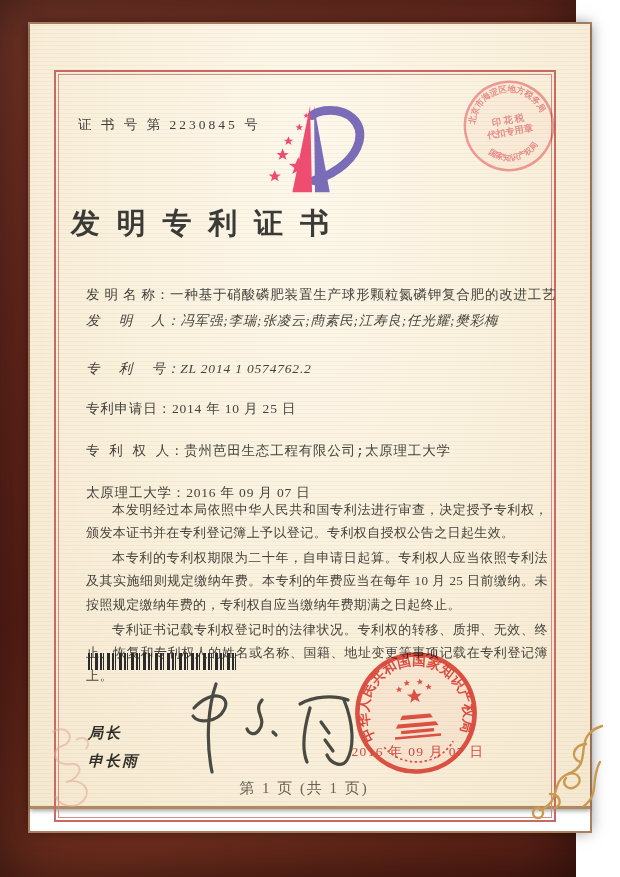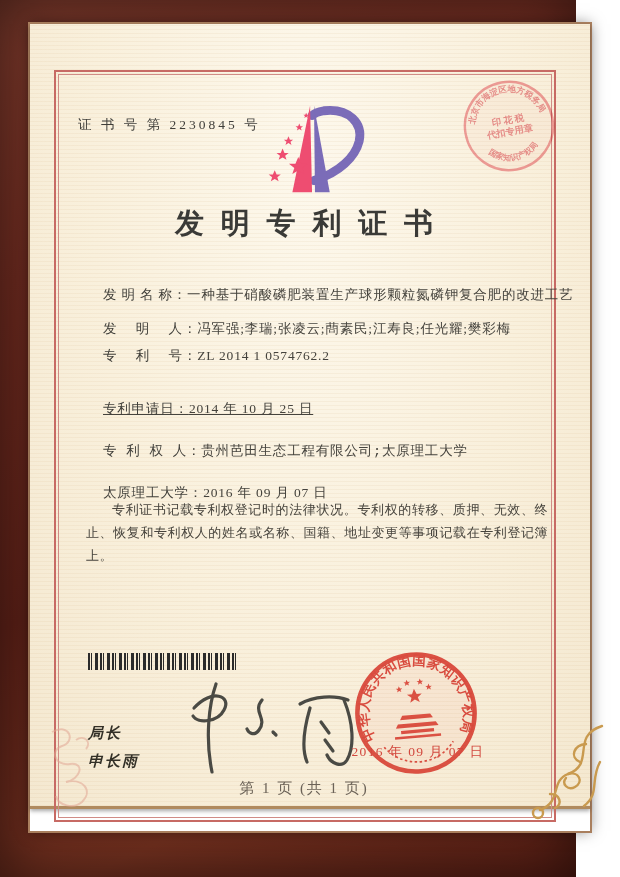--- a/index.html
+++ b/index.html
@@ -12,28 +12,28 @@
   .paper{position:absolute;left:30px;top:24px;width:560px;height:782px;
     background:
       repeating-linear-gradient(0deg, rgba(205,165,115,.10) 0 1px, rgba(255,255,255,0) 1px 4px),
       radial-gradient(ellipse at 50% 18%, #fdf8ec 0%, #f9f0dc 55%, #f4e8d0 100%);
     border-bottom:3px solid #b08a5e;box-shadow:0 2px 4px rgba(0,0,0,.35);}
   .red-border{position:absolute;left:24px;top:46px;width:498px;height:748px;
     border:2px solid #c76a64;}
   .red-border::after{content:"";position:absolute;inset:2px;border:1px solid #d08c86;}
   .cert-no{position:absolute;left:48px;top:92px;font-size:13.5px;letter-spacing:3px;color:#3f3e3a;}
   .logo{position:absolute;left:225px;top:74px;width:118px;height:108px;}
-  .title{position:absolute;left:24px;top:180px;width:500px;text-align:center;
+  .title{position:absolute;left:24px;top:180px;width:500px;text-align:left;
     font-size:29px;font-weight:600;color:#3a3a37;letter-spacing:.58em;text-indent:.58em;}
   .tax-stamp{position:absolute;left:430px;top:53px;width:98px;height:98px;
     transform:rotate(-10deg);mix-blend-mode:multiply;opacity:.85;}
-  .frow{position:absolute;left:56px;right:40px;font-size:13.5px;color:#45433d;letter-spacing:.06em;white-space:nowrap;margin-left:17px;}
+  .frow{position:absolute;left:56px;right:40px;font-size:13.5px;color:#45433d;letter-spacing:.06em;white-space:nowrap;}
   .flabel{color:#403f3a;}
-  .fields .r0{top:262px;} .fields .r1{top:296px;} .fields .r2{top:323px;}
-  .fields .r3{top:376px;text-decoration:underline;} .fields .r4{top:418px;font-family:Liberation Mono, monospace;} .fields .r5{top:460px;}
+  .fields .r0{top:262px;} .fields .r1{top:288px;font-style:italic;} .fields .r2{top:336px;font-style:italic;}
+  .fields .r3{top:376px;} .fields .r4{top:418px;font-family:Liberation Mono, monospace;} .fields .r5{top:460px;}
   .paras{position:absolute;left:56px;right:42px;top:474px;}
   .paras p{margin:0 0 2px 0;font-size:13px;line-height:1.78;text-indent:2em;
     color:#47443d;letter-spacing:.03em;text-align:justify;}
   .barcode{position:absolute;left:58px;top:629px;width:148px;height:17px;
     background:repeating-linear-gradient(90deg,#2b2b2b 0 2px,transparent 2px 3px,#2b2b2b 3px 4px,transparent 4px 7px,#2b2b2b 7px 10px,transparent 10px 12px);}
   .director{position:absolute;left:58px;top:700px;font-size:15px;color:#333027;letter-spacing:2px;}
   .director div{margin-bottom:9px;font-weight:600;font-style:italic;}
   .signature{position:absolute;left:146px;top:648px;width:190px;height:112px;}
   .seal{position:absolute;left:320px;top:623px;width:132px;height:132px;
     transform:rotate(-5deg);mix-blend-mode:multiply;opacity:.92;}
@@ -87,20 +87,22 @@
     <div class="fields">
       <div class="frow r0"><span class="flabel">发 明 名 称：</span><span>一种基于硝酸磷肥装置生产球形颗粒氮磷钾复合肥的改进工艺</span></div>
       <div class="frow r1"><span class="flabel">发　 明　 人：</span><span>冯军强;李瑞;张凌云;蔄素民;江寿良;任光耀;樊彩梅</span></div>
       <div class="frow r2"><span class="flabel">专　 利　 号：</span><span>ZL 2014 1 0574762.2</span></div>
       <div class="frow r3"><span class="flabel">专利申请日：</span><span>2014 年 10 月 25 日</span></div>
       <div class="frow r4"><span class="flabel">专 利 权 人：</span><span>贵州芭田生态工程有限公司;太原理工大学</span></div>
       <div class="frow r5"><span class="flabel">太原理工大学：</span><span>2016 年 09 月 07 日</span></div>
     </div>
 
     <div class="paras">
+      <p>本发明经过本局依照中华人民共和国专利法进行审查，决定授予专利权，颁发本证书并在专利登记簿上予以登记。专利权自授权公告之日起生效。</p>
+      <p>本专利的专利权期限为二十年，自申请日起算。专利权人应当依照专利法及其实施细则规定缴纳年费。本专利的年费应当在每年 10 月 25 日前缴纳。未按照规定缴纳年费的，专利权自应当缴纳年费期满之日起终止。</p>
       <p>专利证书记载专利权登记时的法律状况。专利权的转移、质押、无效、终止、恢复和专利权人的姓名或名称、国籍、地址变更等事项记载在专利登记簿上。</p>
     </div>
 
     <div class="barcode"></div>
 
     <div class="director">
       <div>局长</div>
       <div>申长雨</div>
     </div>
 

